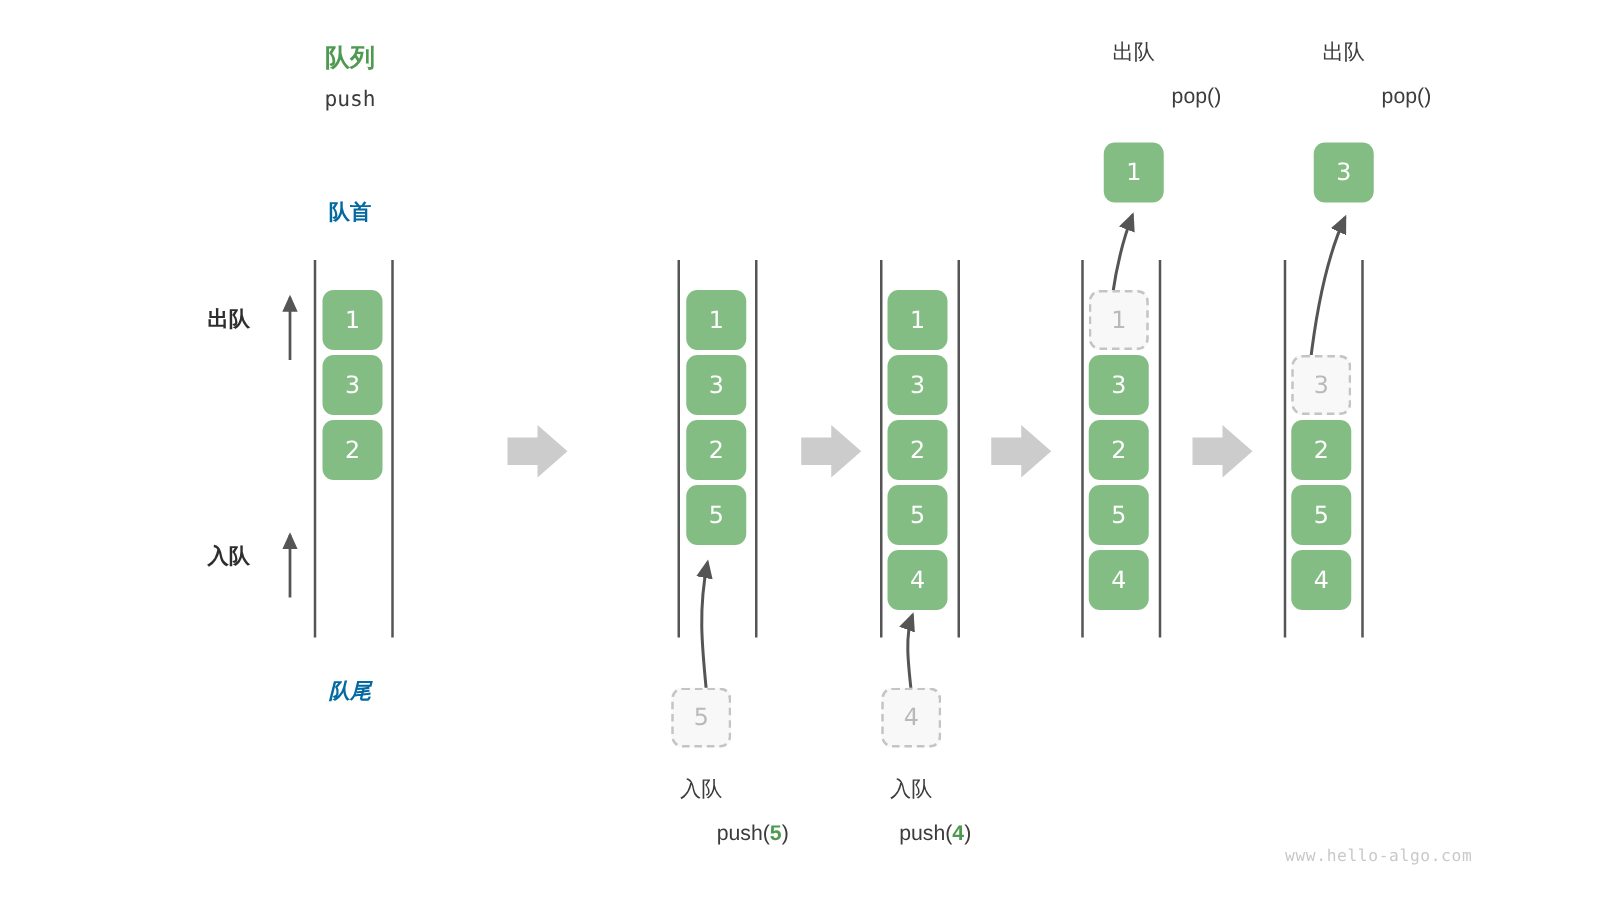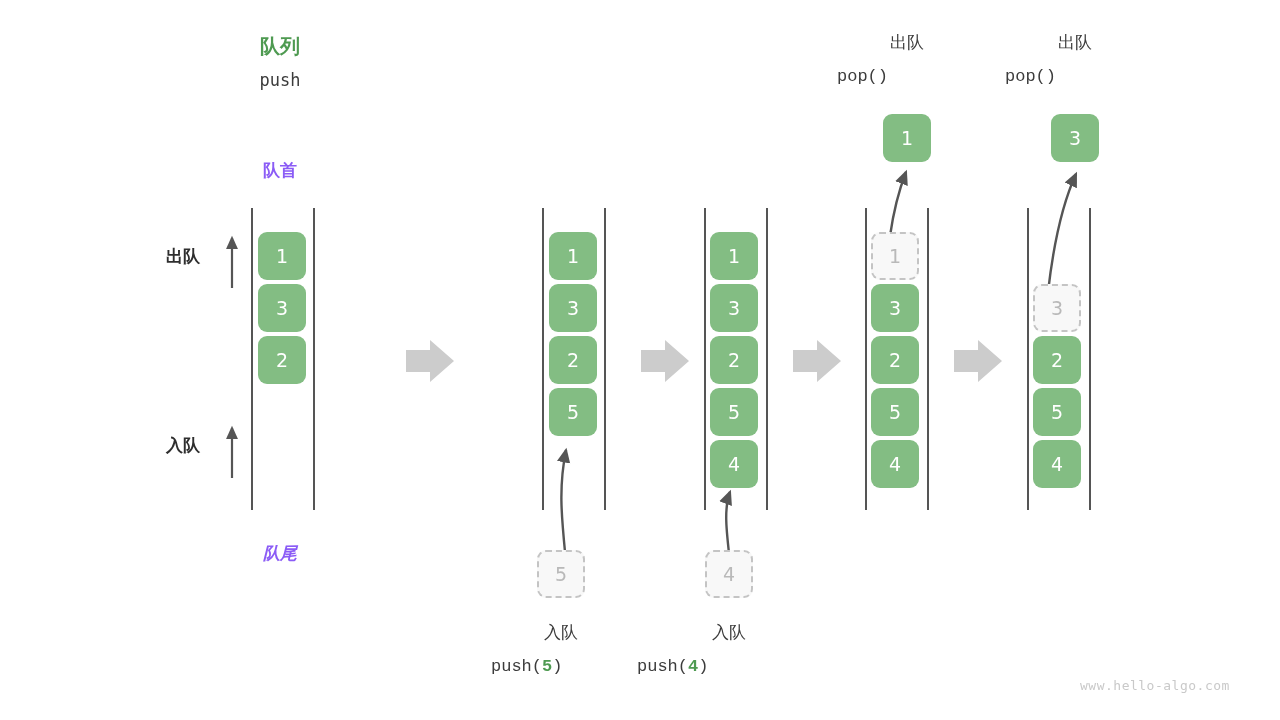--- a/index.html
+++ b/index.html
@@ -34,39 +34,39 @@
   }
   .title-en {
     font-size: 17px;
     font-family: "DejaVu Sans Mono", "Liberation Mono", monospace;
     color: #3c3c3c;
     text-align: center;
   }
   .end-label {
     font-size: 17px;
     font-weight: bold;
-    color: #8b5cf6;
+    color: #0369a1;
     text-align: center;
   }
   .side-label {
     font-size: 17px;
     font-weight: bold;
     color: #2e2e2e;
     text-align: right;
   }
   .op-cn {
     font-size: 17px;
     color: #3c3c3c;
     text-align: center;
   }
   .op-code {
     font-size: 17px;
-    font-family: Liberation Mono, monospace;
-    color: #3c3c3c;
-    text-align: left;
+    font-family: Liberation Sans, sans-serif;
+    color: #3c3c3c;
+    text-align: right;
   }
   .op-code .arg { color: #4e9a51; font-weight: bold; }
   .watermark {
     position: absolute;
     font-size: 13px;
     font-family: "DejaVu Sans Mono", "Liberation Mono", monospace;
     color: #c9c9c9;
     letter-spacing: 0.5px;
   }
   
@@ -224,15 +224,15 @@
     <div class="cell" style="left:1019px; top:336px;">2</div>
     <div class="cell" style="left:1019px; top:388px;">5</div>
     <div class="cell" style="left:1019px; top:440px;">4</div>
 
     <div class="cell" style="left:1037px; top:114px;">3</div>
 
     <div class="label op-cn" style="left:991px; top:32px; width:140px;">出队</div>
     <div class="label op-code" style="left:991px; top:66px; width:140px;"><span>pop(</span><span class="arg"></span><span>)</span></div>
   </div>
 
-  <div class="watermark" style="left:1066px; top:678px;">www.hello-algo.com</div>
+  <div class="watermark" style="left:1014px; top:678px;">www.hello-algo.com</div>
 
 </div>
 
 </body></html>

